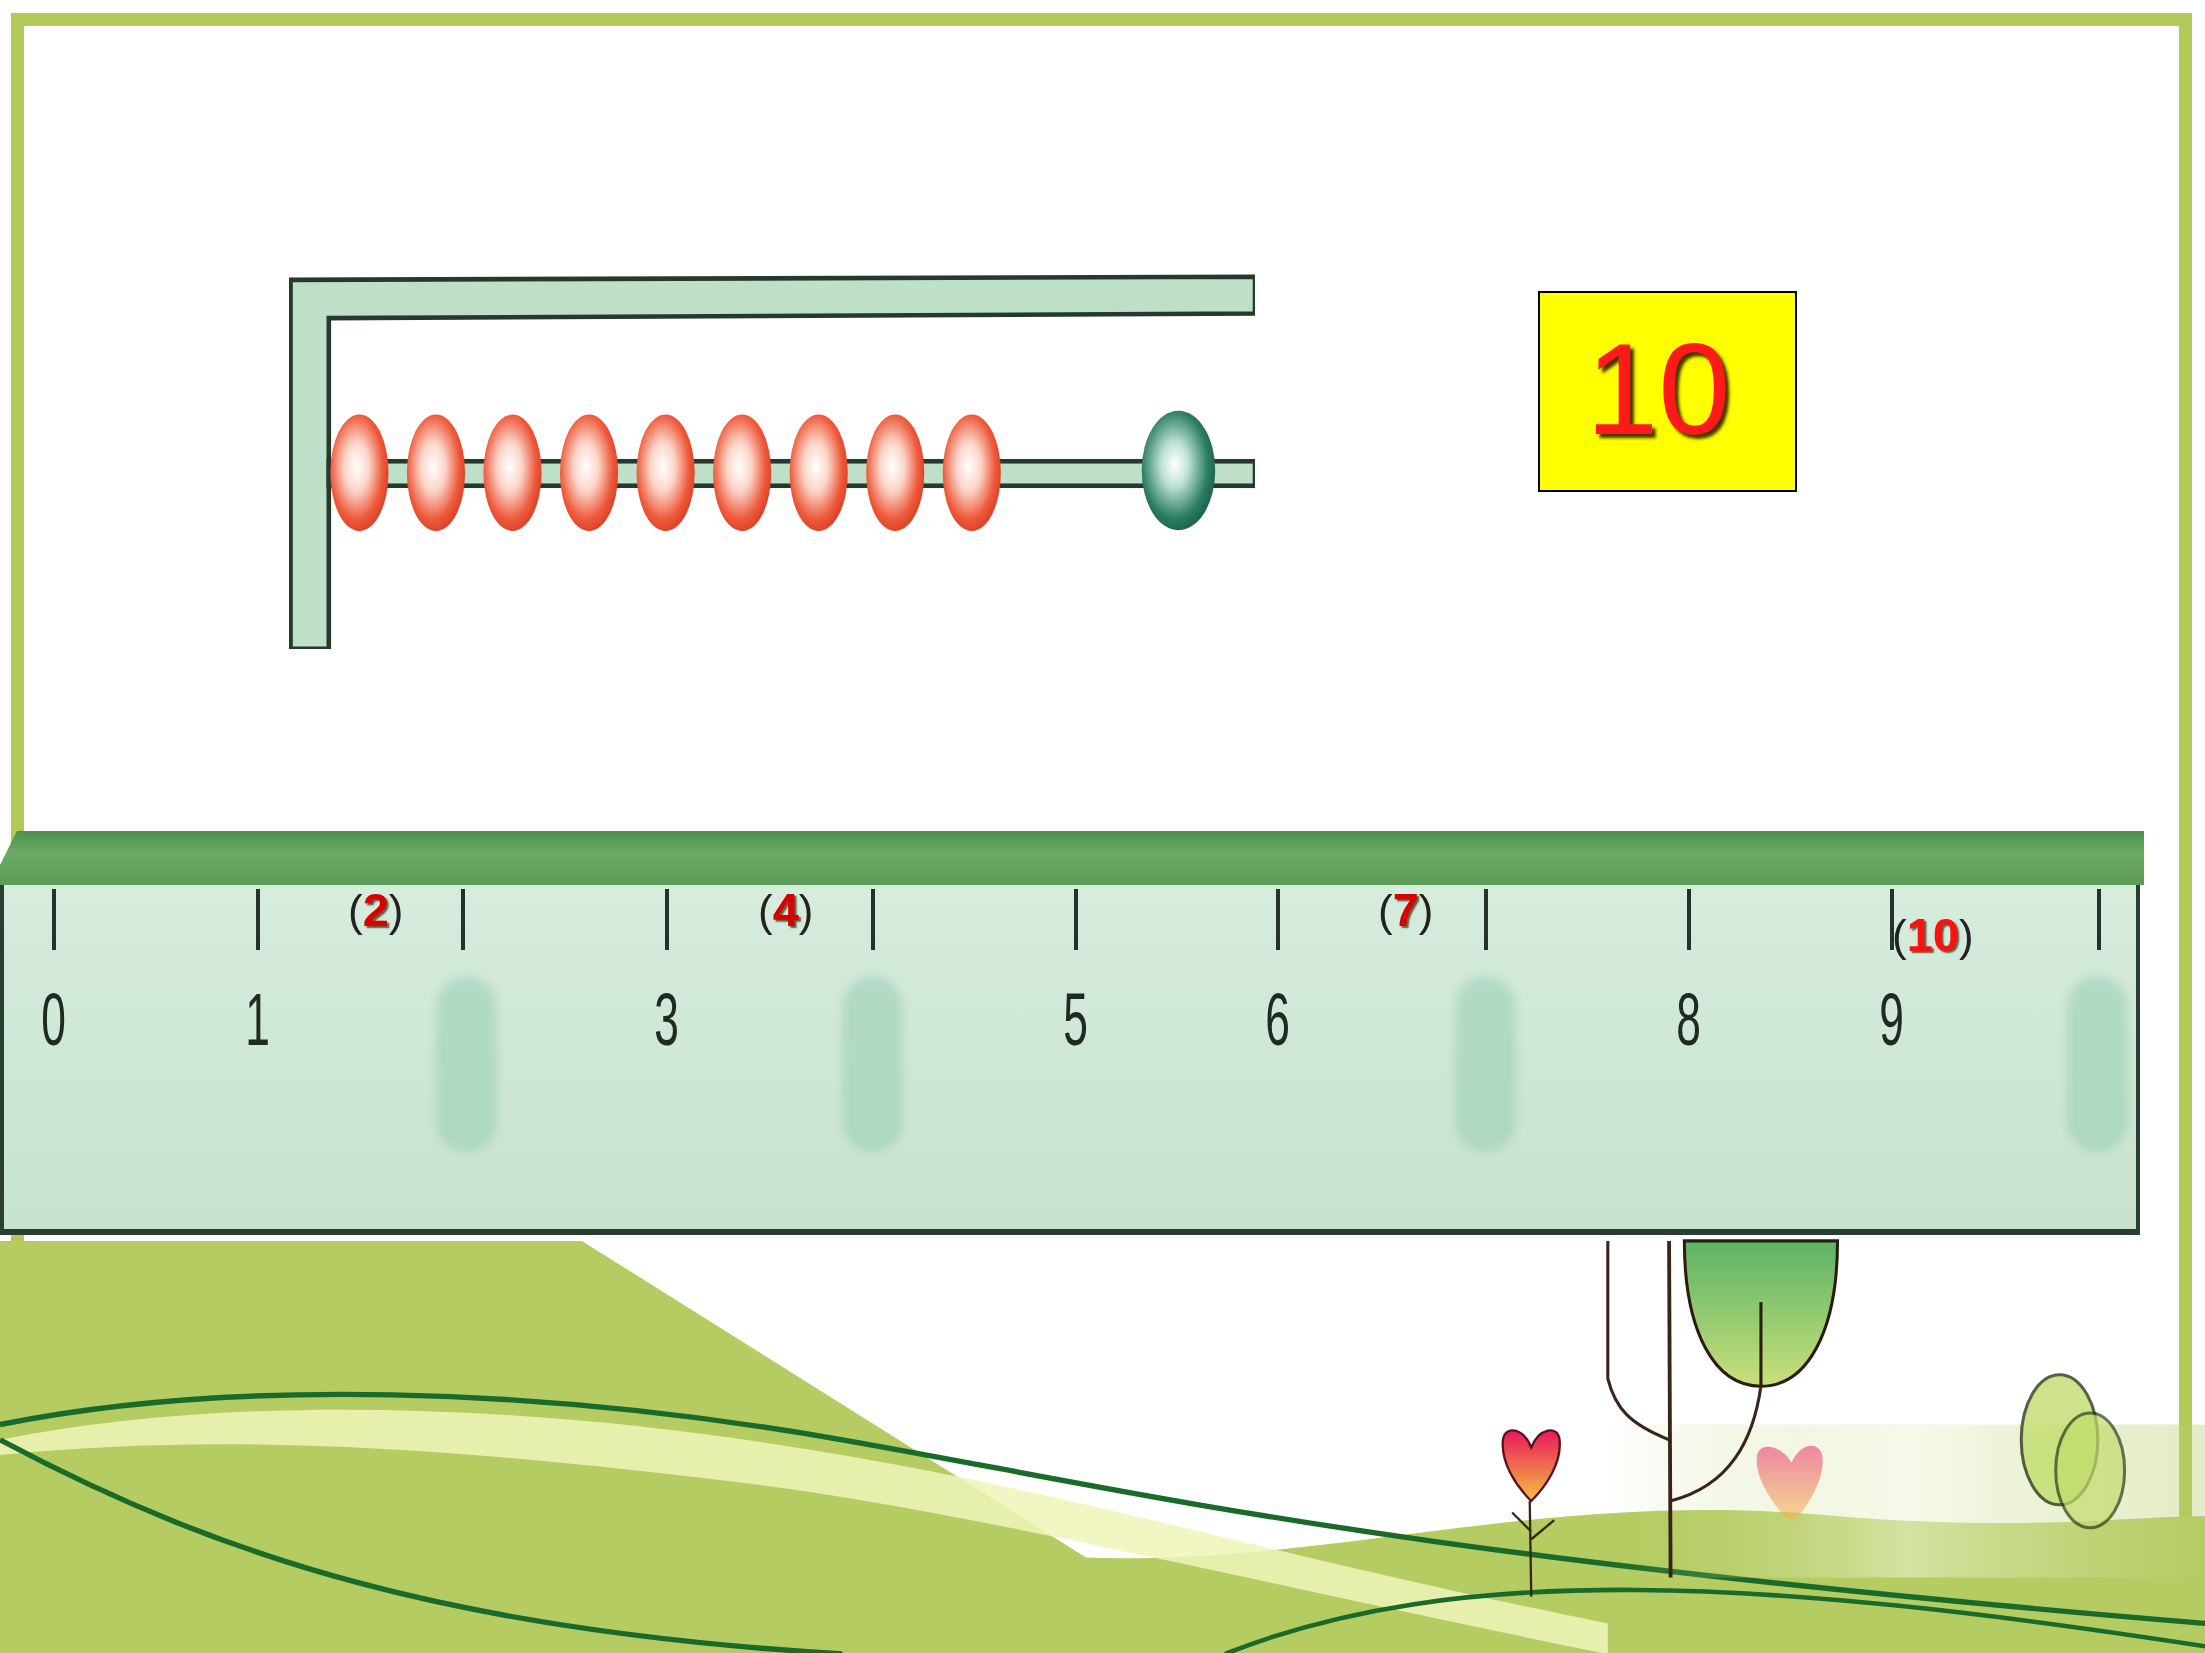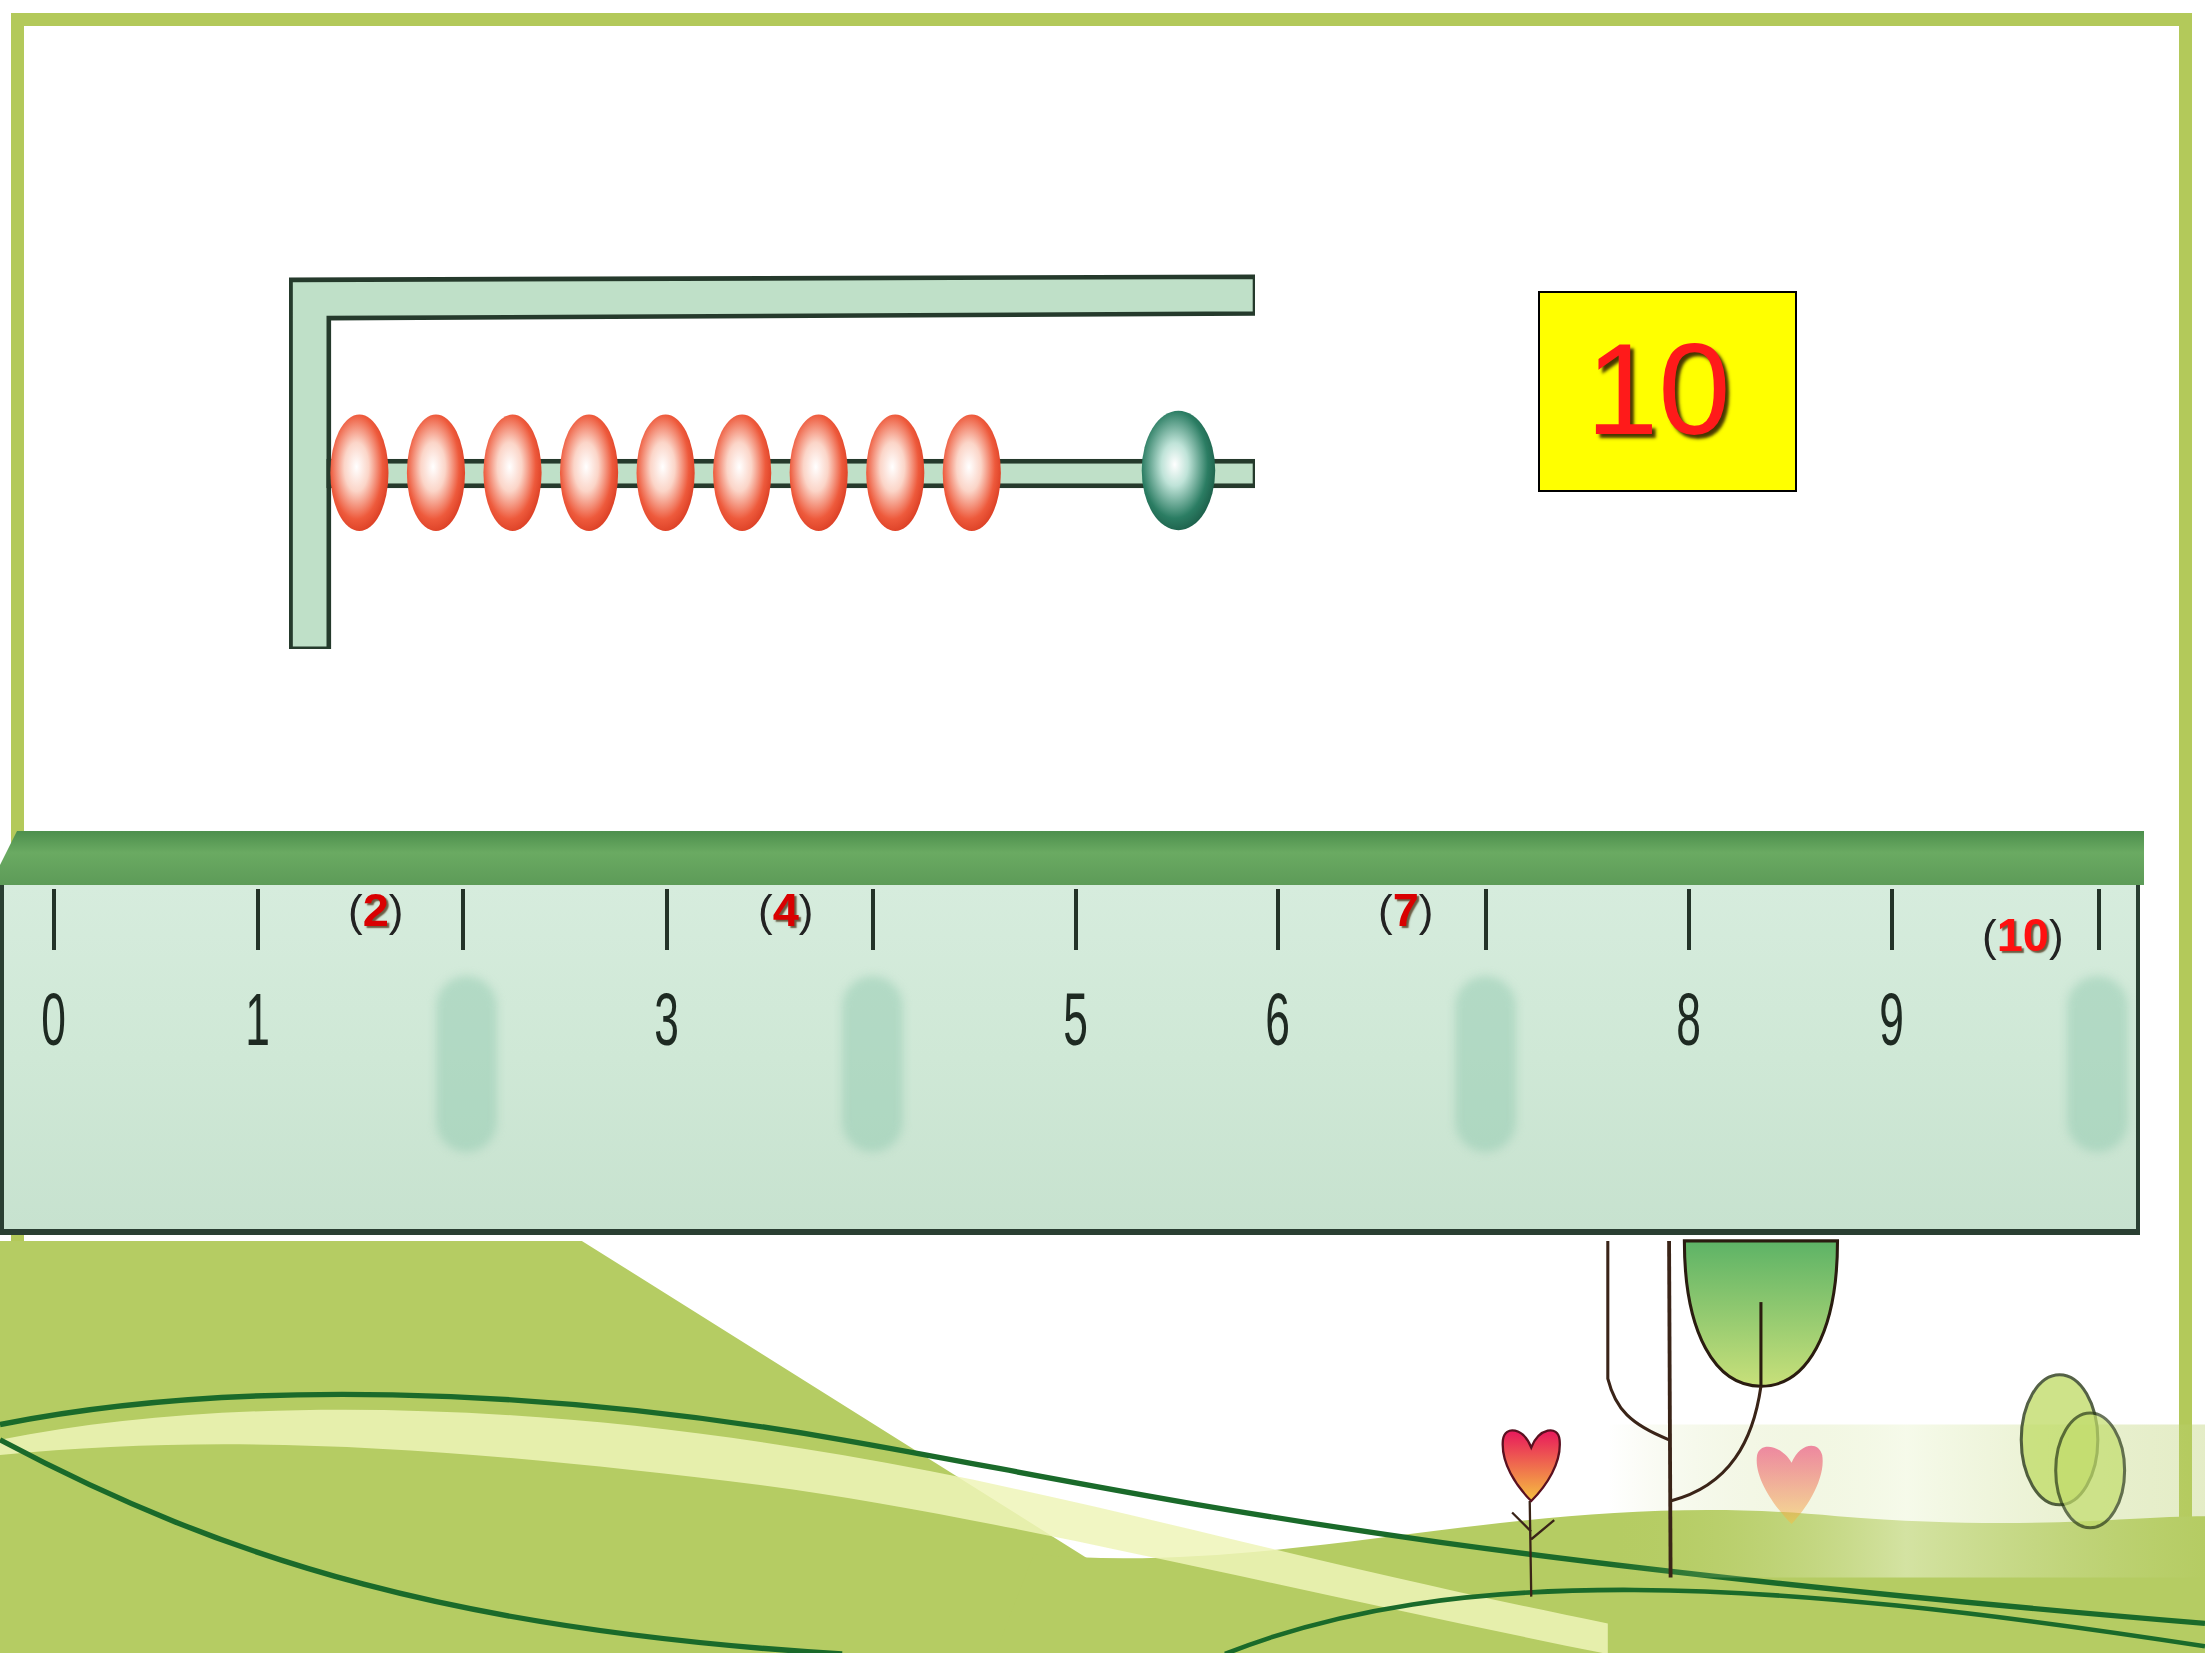--- a/index.html
+++ b/index.html
@@ -173,17 +173,17 @@
 
   <div class="answer" style="left:348px">
     <span class="paren">(</span><span class="val">2</span><span class="paren">)</span>
   </div>
   <div class="answer" style="left:758px">
     <span class="paren">(</span><span class="val">4</span><span class="paren">)</span>
   </div>
   <div class="answer" style="left:1378px">
     <span class="paren">(</span><span class="val">7</span><span class="paren">)</span>
   </div>
-  <div class="answer" style="left:1982px; top:80px;">
+  <div class="answer" style="left:1892px; top:80px;">
     <span class="paren">(</span><span class="val" style="color:#ff1010">10</span><span class="paren">)</span>
   </div>
 </div>
 
 
 </body></html>

